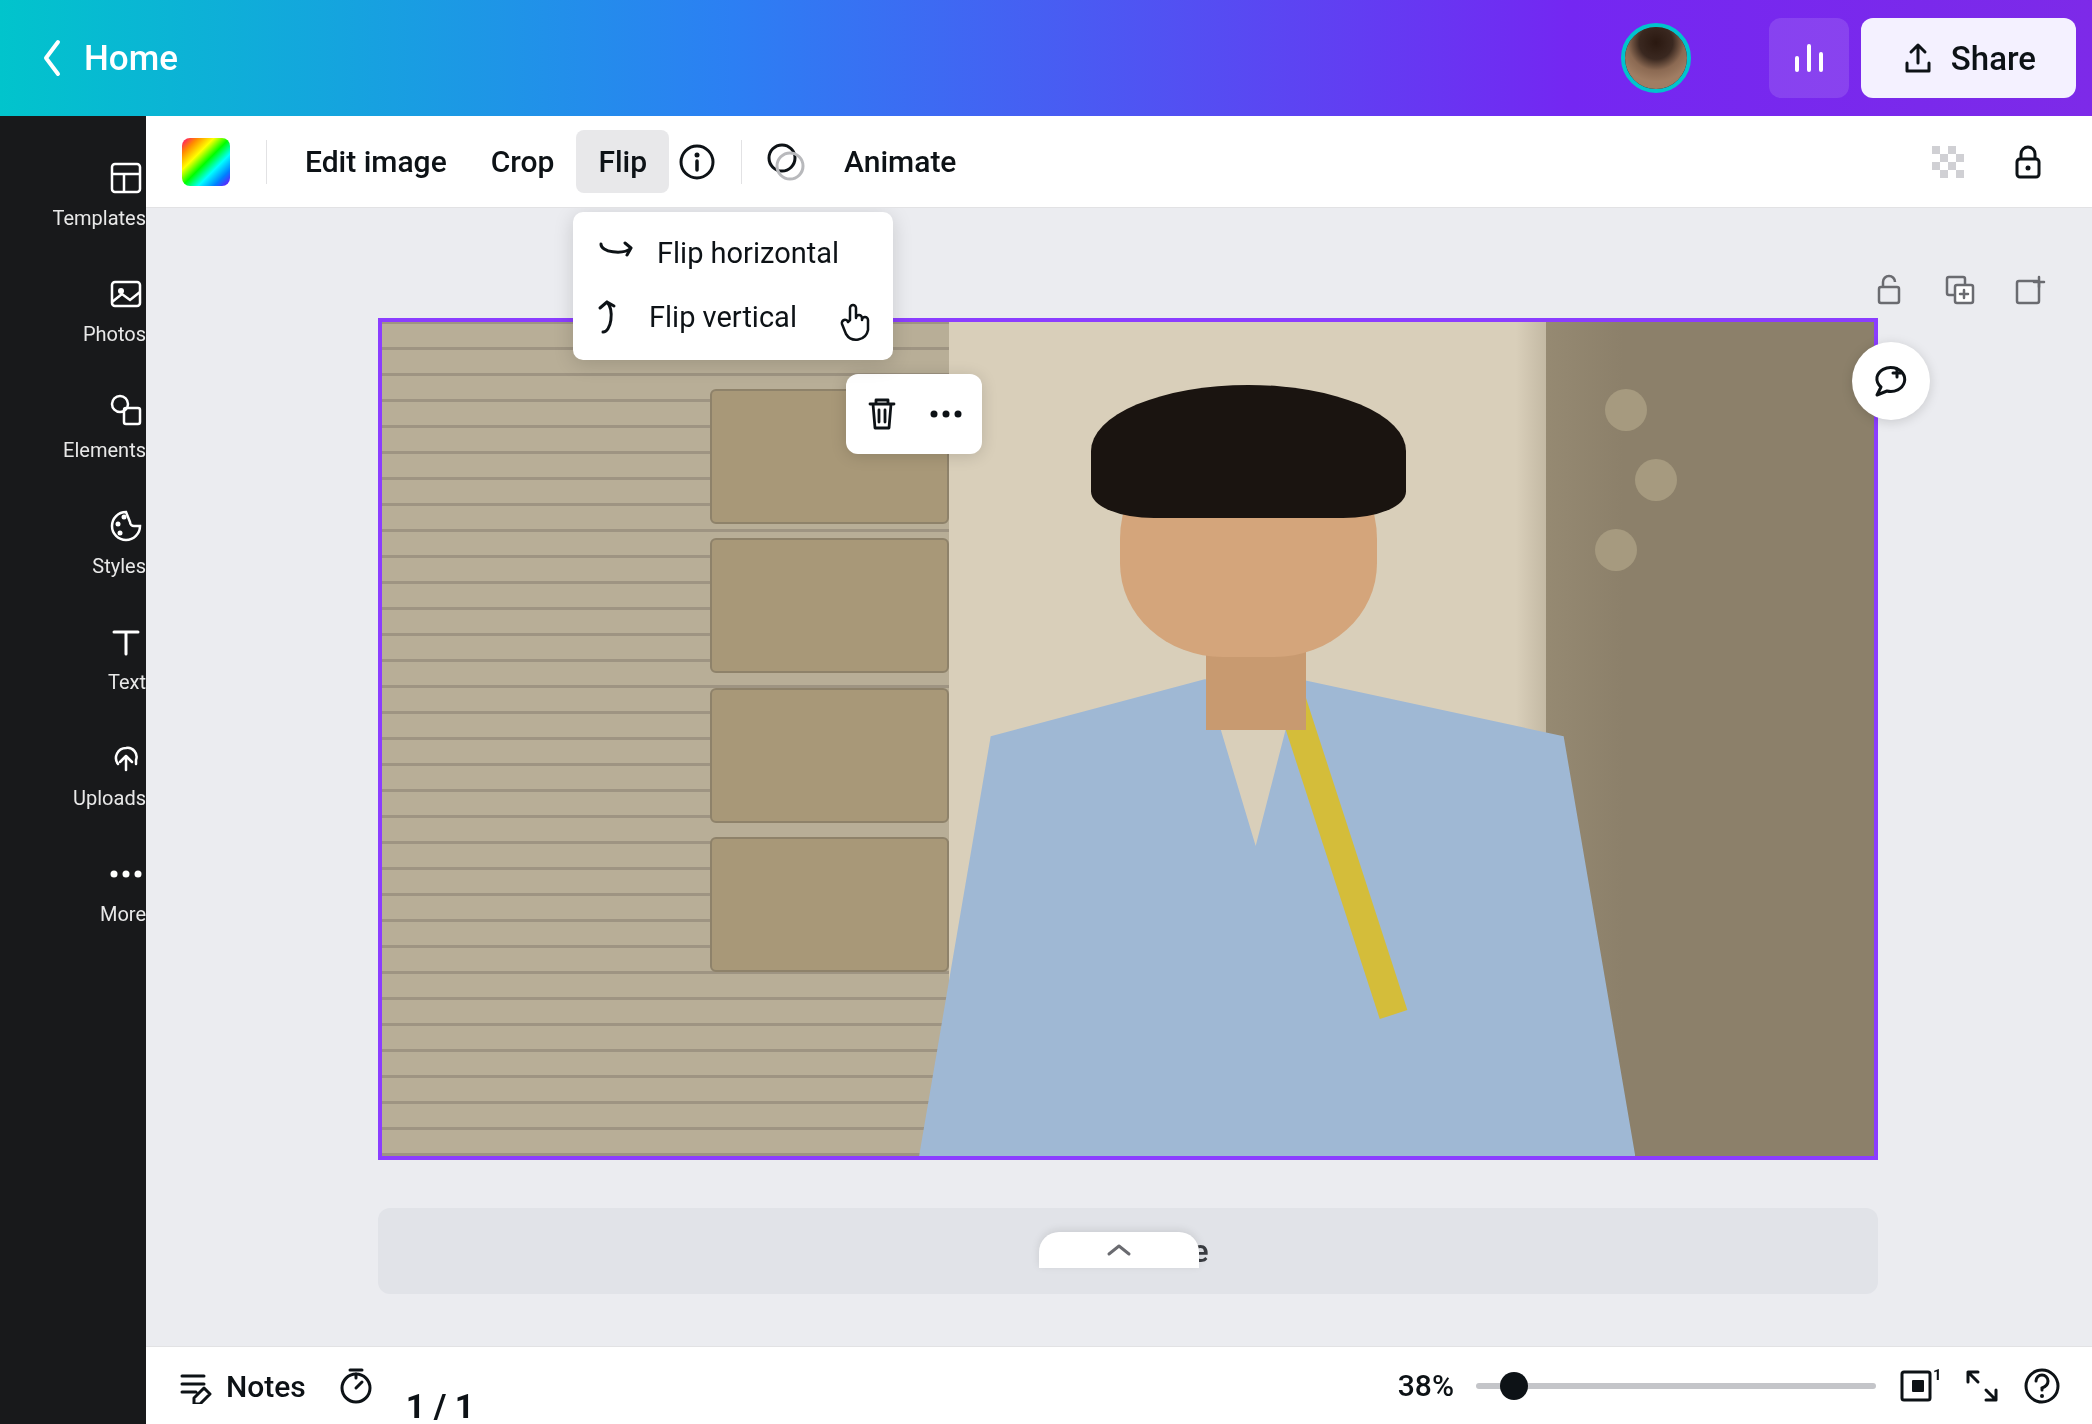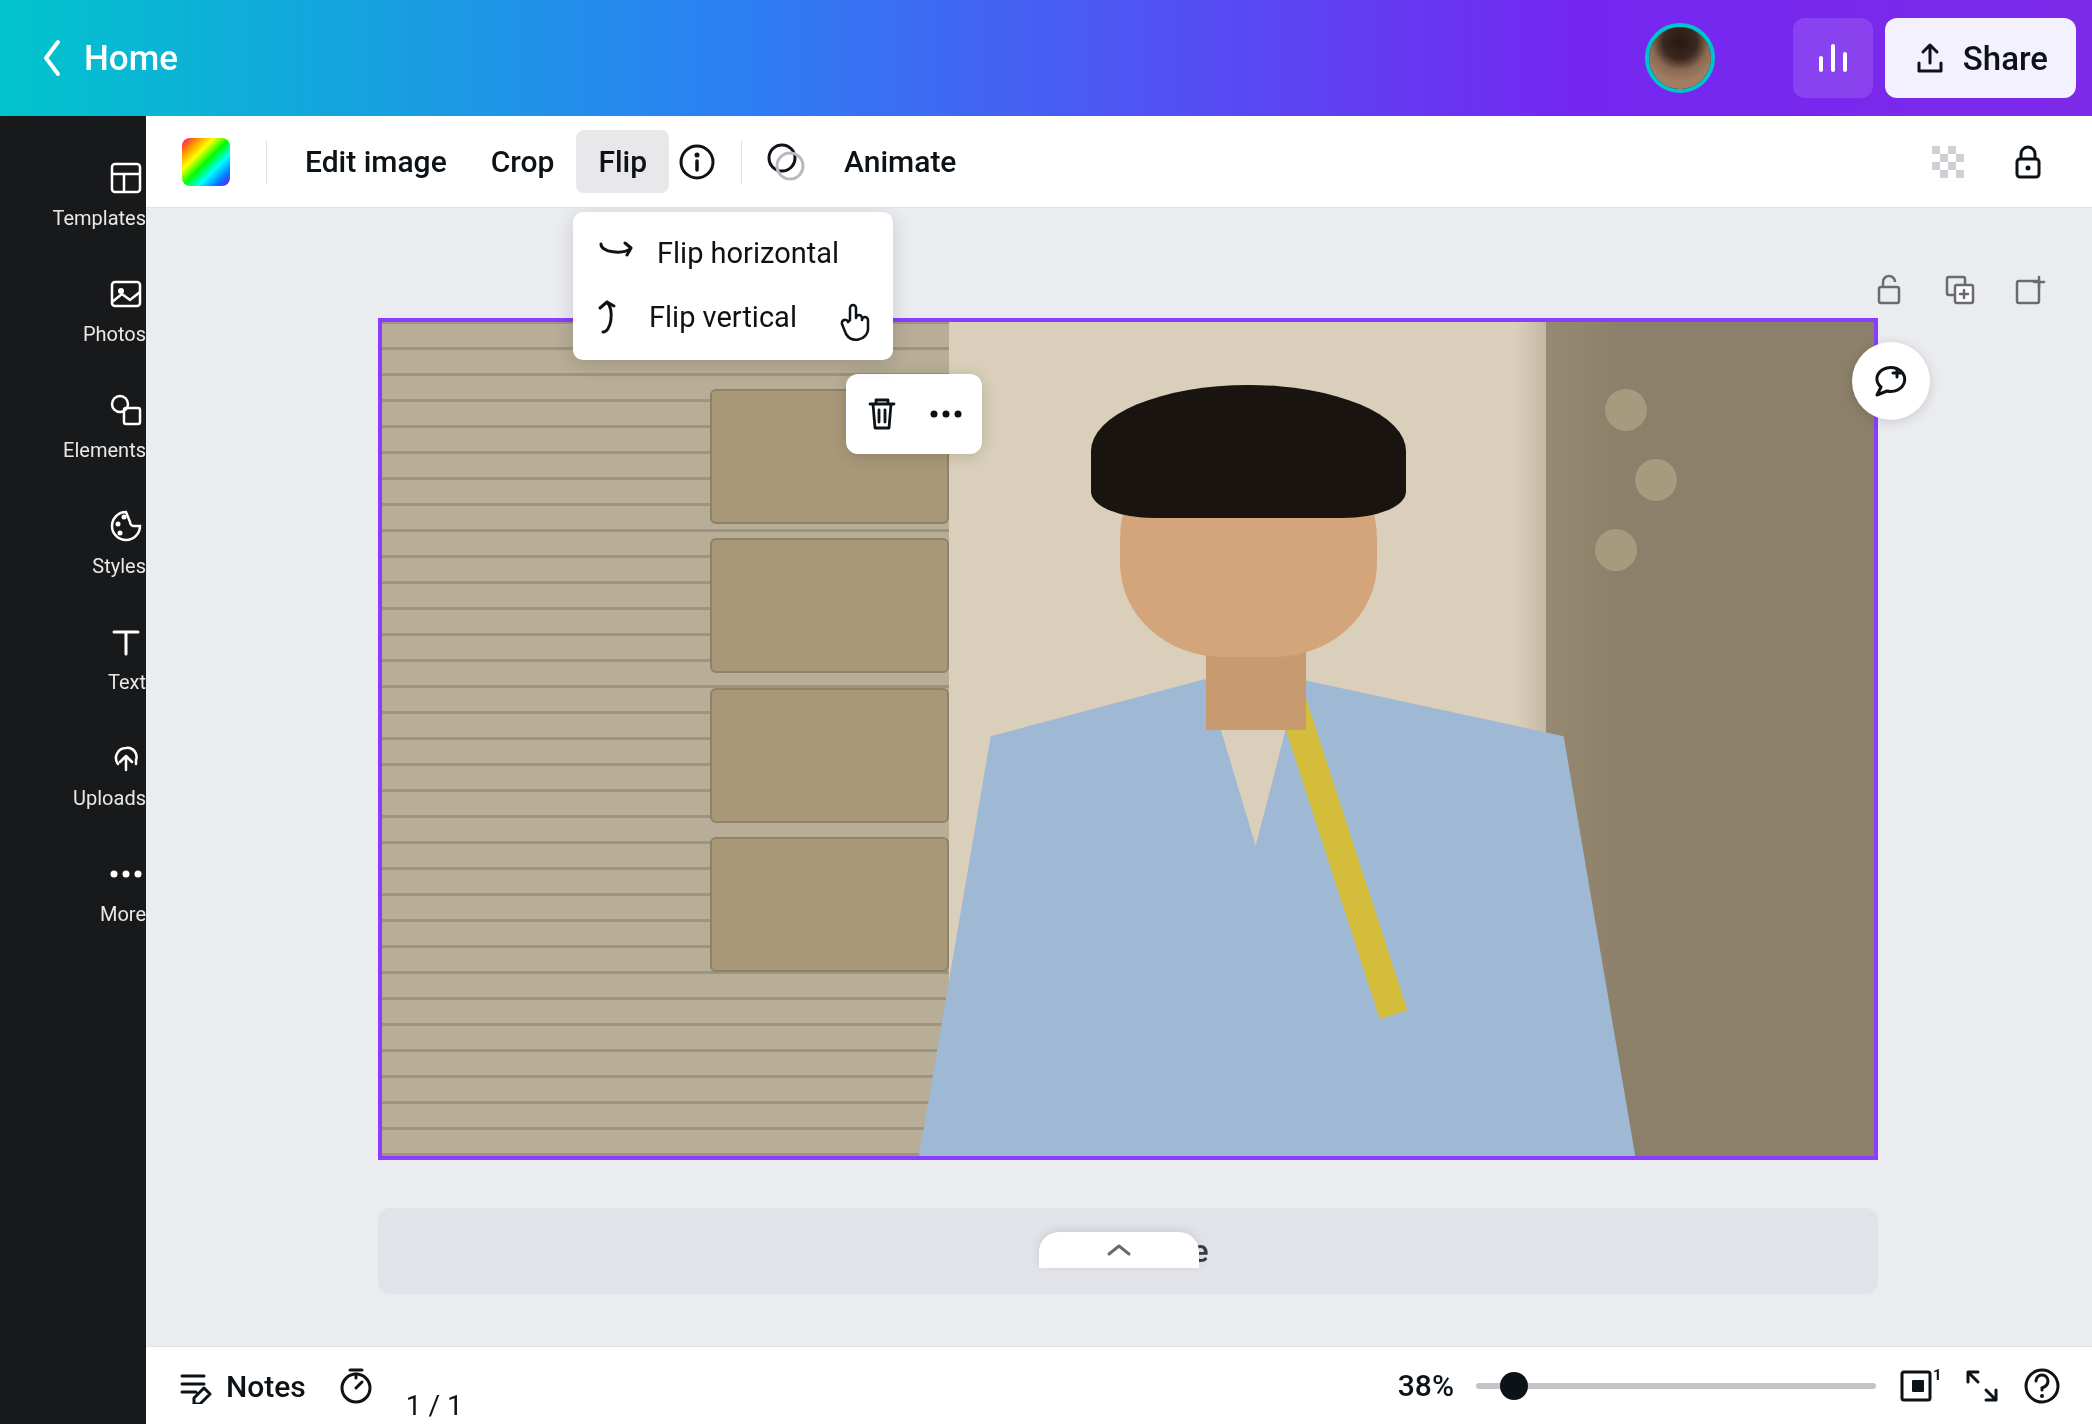--- a/index.html
+++ b/index.html
@@ -75,21 +75,21 @@
     }
     .header-btn.insights {
       background: rgba(255,255,255,0.12);
     }
     .share-btn {
       height: 80px;
       background: #f4f1ff;
       border-radius: 12px;
       display: flex;
       align-items: center;
-      padding: 0 28px;
+      padding: 0 40px;
       gap: 16px;
       cursor: pointer;
       margin-left: 4px;
     }
     .share-btn span {
       font-size: 33px;
       font-weight: 500;
       color: #0d1216;
     }
     .main-area {
@@ -429,22 +429,22 @@
     .notes-btn {
       display: flex;
       align-items: flex-end;
       gap: 14px;
       font-size: 30px;
       font-weight: 500;
       cursor: pointer;
       color: #0d1216;
     }
     .page-count {
-      font-size: 28px;
-      font-weight: 400;
+      font-size: 34px;
+      font-weight: 700;
       color: #0d1216;
       margin-top: 40px;
     }
     .bottom-right {
       display: flex;
       align-items: center;
       gap: 22px;
     }
     .zoom-pct {
       font-size: 30px;

